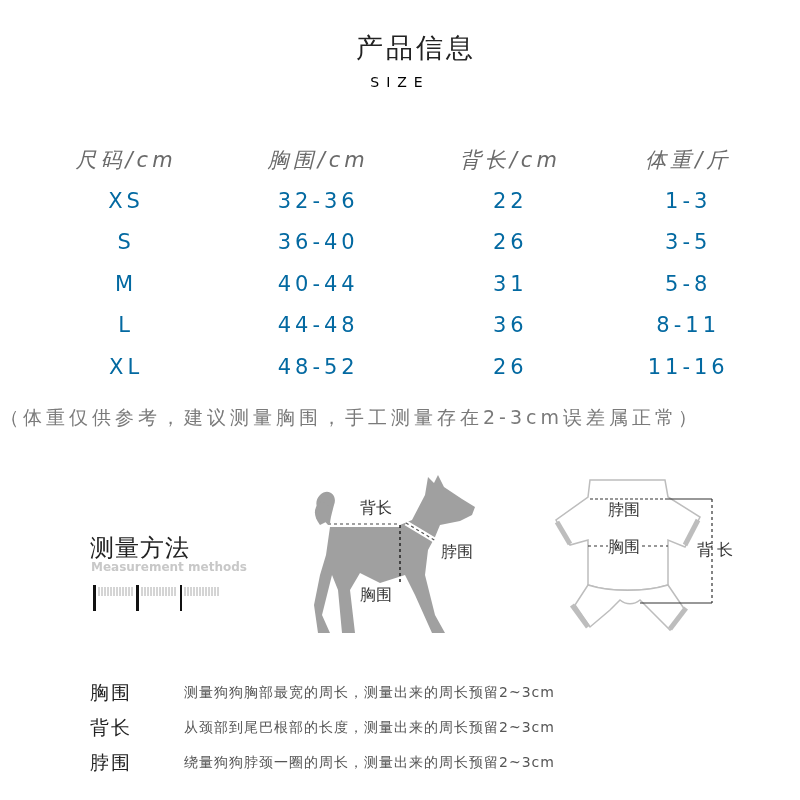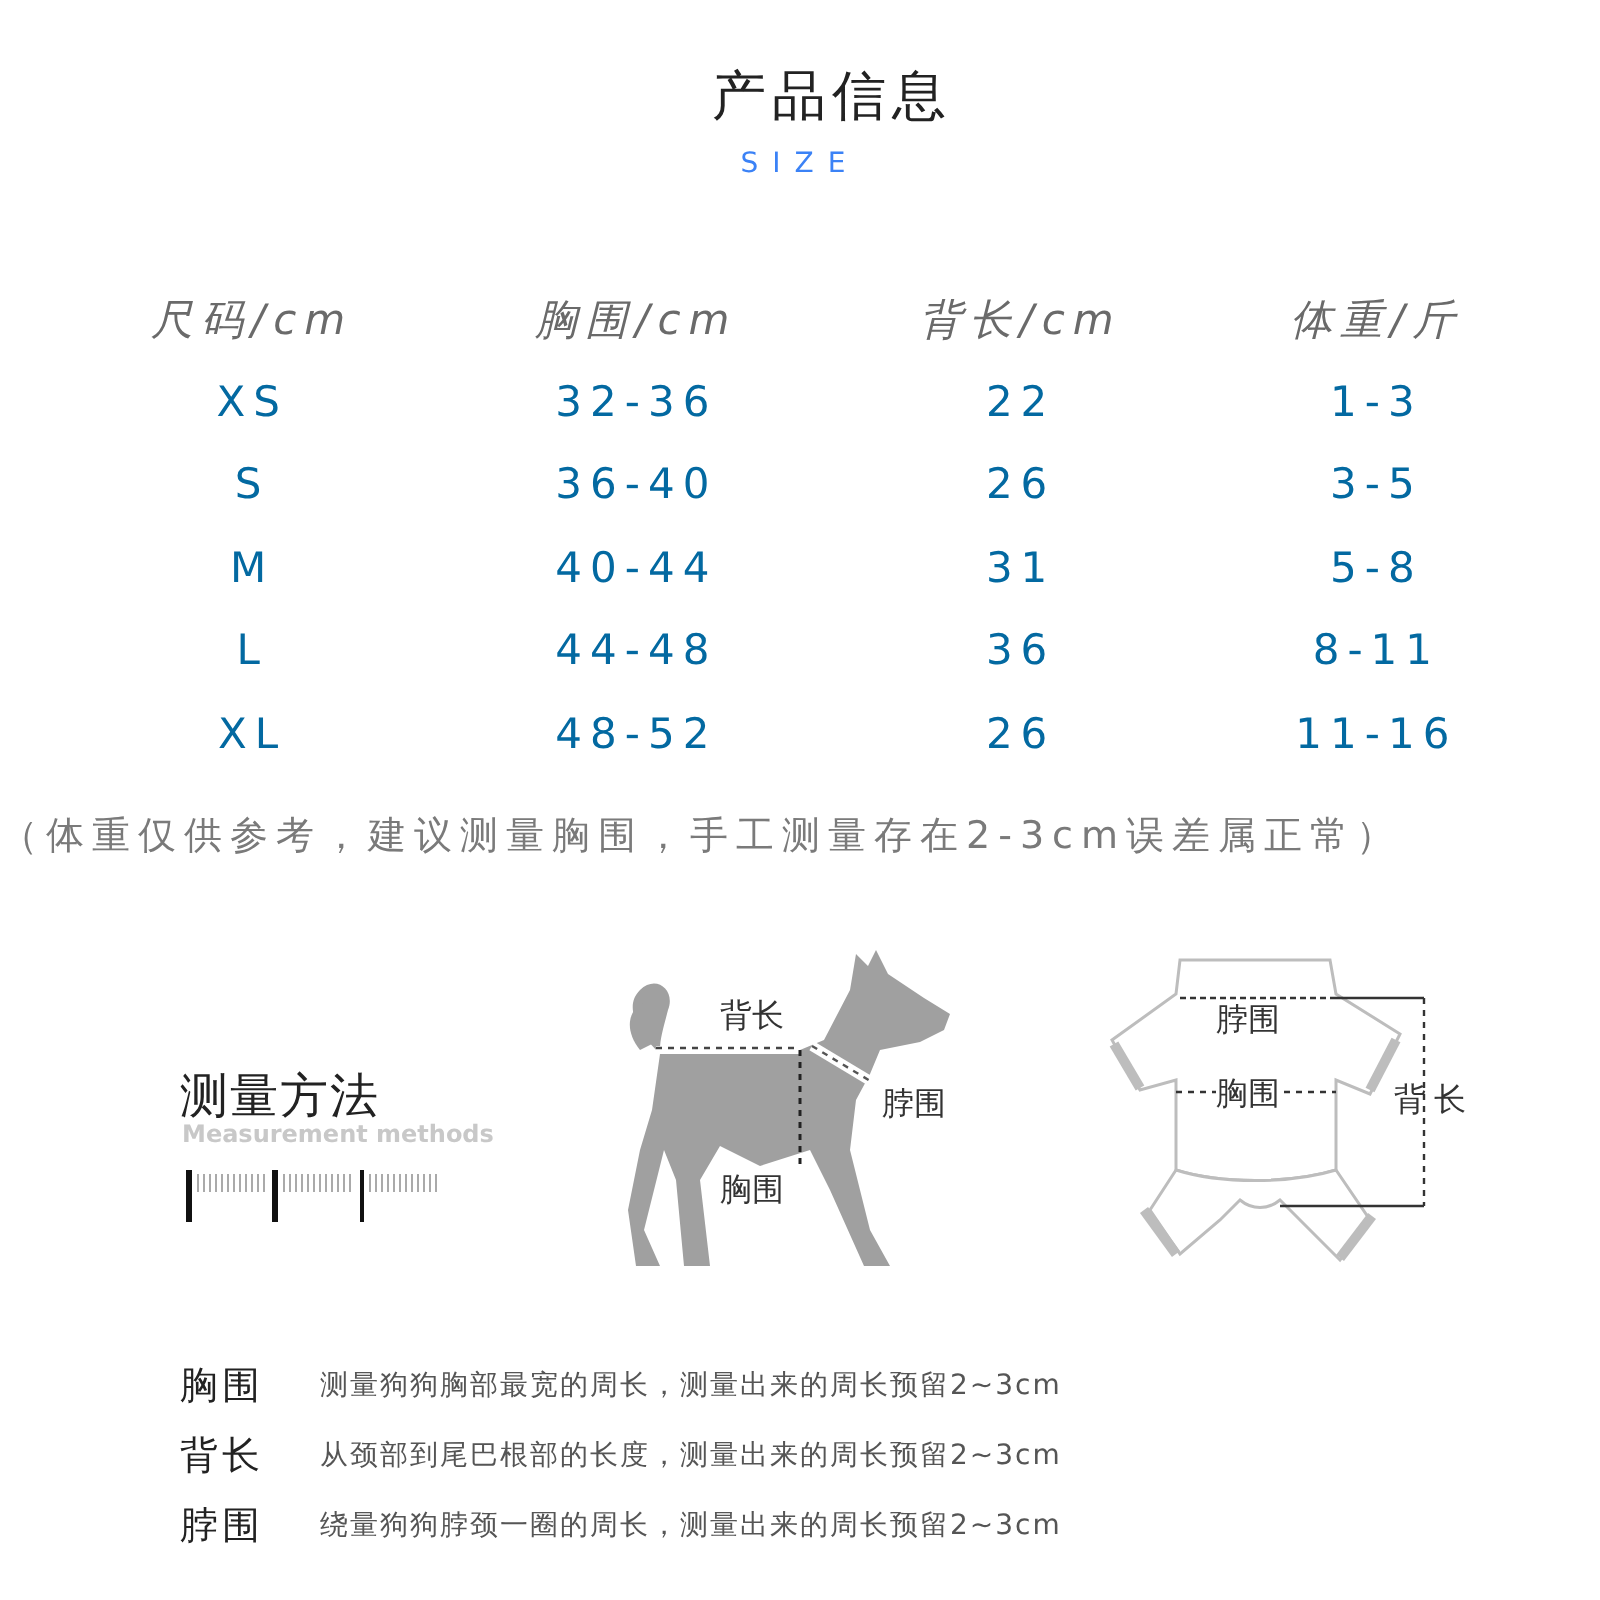--- a/index.html
+++ b/index.html
@@ -1,35 +1,35 @@
 <!DOCTYPE html>
 <html><head>
 <meta charset="utf-8">
 <style>
   html, body { margin: 0; padding: 0; background: #ffffff; }
   body { width: 800px; height: 800px; position: relative; overflow: hidden;
          font-family: "DejaVu Sans", "Liberation Sans", sans-serif; color: #6b6b6b; }
   .abs { position: absolute; }
   .title { left: 16px; width: 800px; top: 30px; text-align: center; font-size: 27px; color: #222;
            letter-spacing: 3px; }
-  .subtitle { left: 0; width: 800px; top: 74px; text-align: center; font-size: 14px; color: #3b82f6;
+  .subtitle { left: 0; width: 800px; top: 74px; text-align: center; font-size: 14px; color: #000000;
               letter-spacing: 7px; }
   table.size { position: absolute; left: 30px; top: 140px; width: 740px; border-collapse: collapse; }
   table.size th, table.size td { text-align: center; font-weight: normal; color: #0369a1;
         font-size: 21px; letter-spacing: 4px; height: 41.5px; padding: 0; }
   table.size th { color: #6a6a6a; height: 40px; font-style: italic; }
   .note { left: 0; width: 693px; top: 405px; text-align: center; font-size: 19px; color: #7a7a7a;
           letter-spacing: 4px; white-space: nowrap; }
   .method-title { left: 90px; top: 532px; font-size: 24px; color: #222; letter-spacing: 1px; }
   .method-sub { left: 91px; top: 560px; font-size: 12px; color: #c8c8c8; font-weight: bold; }
   .ruler { left: 93px; top: 585px; width: 130px; height: 26px; }
   .diagram-label { font-size: 16px; color: #333; }
   .desc { left: 90px; font-size: 14px; color: #555; white-space: nowrap; display: flex; align-items: center; }
   .desc .term { font-size: 19px; color: #222; width: 70px; letter-spacing: 2px; }
-  .desc .text { letter-spacing: 1px; }
+  .desc .text { letter-spacing: 1px; margin-left: 24px; }
 </style>
 </head>
 <body>
 
 <div class="abs title">产品信息</div>
 <div class="abs subtitle">SIZE</div>
 
 <table class="size">
   <thead>
     <tr>

